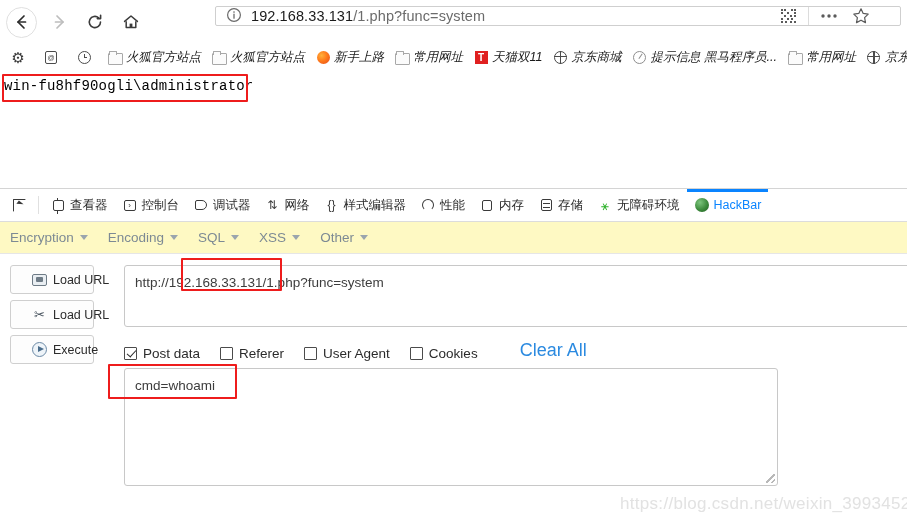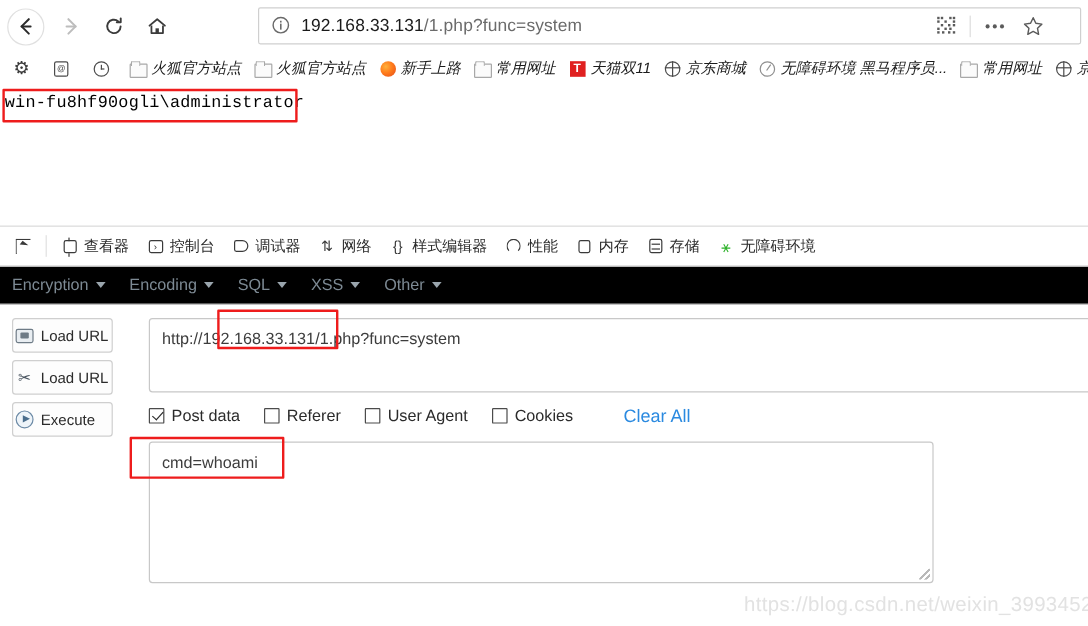--- a/index.html
+++ b/index.html
@@ -19,21 +19,21 @@
   }
   .nav-btns { display: flex; align-items: center; padding-left: 6px; }
   .nav-btn {
     width: 36px; height: 36px; display: flex; align-items: center; justify-content: center;
     color: #3b3b3b;
   }
   .nav-btn.back { border: 1px solid #e0e0e0; border-radius: 50%; width: 31px; height: 31px; margin-right: 4px;}
   .nav-btn.disabled { color: #bdbdbd; }
 
   .urlbar {
-    position: absolute; left: 215px; top: 6px; width: 686px; height: 31px;
+    position: absolute; left: 215px; top: 6px; width: 686px; height: 20px;
     border: 1px solid #cfcfcf; border-radius: 2px; background: #fff;
     display: flex; align-items: center; padding: 0 24px 0 10px;
   }
   .url-info-icon { width: 18px; height: 18px; color: #5c5c5c; flex: 0 0 auto; margin-right: 7px;}
   .url-text { font-size: 14.5px; color: #6b6b6b; white-space: nowrap; flex: 1 1 auto; letter-spacing: .1px;}
   .url-host { color: #1a1a1a; }
   .url-actions { display: flex; align-items: center; gap: 2px; flex: 0 0 auto; }
   .url-act { width: 30px; height: 26px; display: flex; align-items: center; justify-content: center; color: #5b5b5b;}
   .url-sep { width: 1px; height: 18px; background: #dcdcdc; margin: 0 3px;}
 
@@ -135,69 +135,69 @@
   .ico-hackbar { width:14px;height:14px;border-radius:50%;
     background: radial-gradient(circle at 35% 32%, #7cc47c 0%, #3d8b3d 55%, #1f5c1f 100%); }
   .ico-cursorbox { width:13px;height:13px;border:1.5px solid #3a3a3a;border-radius:1px;position:relative;
     border-right-color:transparent;border-bottom-color:transparent;}
   .ico-cursorbox:after{content:"";position:absolute;left:3px;top:2px;width:0;height:0;
     border-left:6px solid #3a3a3a;border-bottom:4px solid transparent;transform:rotate(38deg);}
 
   
   .hb-menubar {
     height: 32px; display: flex; align-items: center; padding-left: 10px;
-    border-bottom: 1px solid #e6e6e6; background: #000000;
+    border-bottom: 1px solid #e6e6e6; background: #fef9c3;
   }
   .hb-menu {
     font-size: 13.5px; color: #7d8a94; margin-right: 20px; display: inline-flex; align-items: center;
   }
   .hb-menu .caret {
     width: 0; height: 0; margin-left: 6px;
     border-left: 4px solid transparent; border-right: 4px solid transparent; border-top: 5px solid #9aa5ad;
   }
 
   
   .hb-body { position: relative; padding: 10px 0 0 0; }
   .hb-btncol { position: absolute; left: 10px; top: 11px; width: 92px; }
   .hb-btn {
     width: 84px; height: 29px; margin-bottom: 6px;
     border: 1px solid #cfcfcf; border-radius: 3px; background: #fdfdfd;
-    display: flex; align-items: center; padding-left: 1px; font-size: 12.5px; color: #2b2b2b;
+    display: flex; align-items: center; padding-left: 20px; font-size: 12.5px; color: #2b2b2b;
     white-space: nowrap; overflow: visible;
   }
   .hb-btn .b-ico { width: 17px; height: 17px; margin-right: 5px; flex: 0 0 auto;
     display:flex; align-items:center; justify-content:center;}
   .ico-loadurl { width:15px;height:12px;border:1.3px solid #6e7b86;border-radius:2px;background:#e9eef2;position:relative;}
   .ico-loadurl:before{content:"";position:absolute;left:3px;top:2.5px;width:7px;height:5px;background:#6e7b86;border-radius:1px;}
   .ico-scissors { font-size: 13px; color:#4a5560; line-height:1;}
   .ico-play { width:15px;height:15px;border:1.4px solid #6c8aa6;border-radius:50%;background:#eef4f9;position:relative;}
   .ico-play:after{content:"";position:absolute;left:5px;top:3.4px;width:0;height:0;
     border-left:6px solid #4a6d8c;border-top:3.6px solid transparent;border-bottom:3.6px solid transparent;}
 
   .url-area {
     position: absolute; left: 124px; top: 11px; width: 800px; height: 62px;
     border: 1px solid #c8c8c8; border-radius: 3px; background: #fff;
     font-size: 13.5px; color: #3d3d3d; padding: 9px 10px;
     font-family: "Liberation Sans", sans-serif;
   }
 
   .opts-row {
     position: absolute; left: 124px; top: 85px; height: 22px;
-    display: flex; align-items: flex-start; font-size: 13.5px; color: #2b2b2b;
+    display: flex; align-items: flex-end; font-size: 13.5px; color: #2b2b2b;
   }
   .opt { display: inline-flex; align-items: center; margin-right: 20px; }
   .cbx {
     width: 13px; height: 13px; border: 1.4px solid #4b4b4b; border-radius: 1px;
     margin-right: 6px; position: relative; background: #fff; flex: 0 0 auto;
   }
   .cbx.checked:after {
     content: ""; position: absolute; left: 3.5px; top: 0px; width: 4px; height: 8px;
     border: solid #2b2b2b; border-width: 0 1.6px 1.6px 0; transform: rotate(42deg);
   }
-  .clear-all { color: #2b8ae0; font-size: 15px; margin-left: 22px; }
+  .clear-all { color: #2b8ae0; font-size: 18px; margin-left: 22px; }
 
   .post-area {
     position: absolute; left: 124px; top: 114px; width: 654px; height: 118px;
     border: 1px solid #c8c8c8; border-radius: 3px; background: #fff;
     font-size: 13.5px; color: #3d3d3d; padding: 9px 10px;
   }
   .resize-grip {
     position: absolute; right: 2px; bottom: 2px; width: 9px; height: 9px;
     background-image:
       linear-gradient(135deg, transparent 0 43%, #b9b9b9 43% 57%, transparent 57% 100%),
@@ -345,21 +345,21 @@
     <div class="bm">
       <span class="bm-ico">
           <span class="ico-globe"></span>
         </span>
       <span class="bm-label">京东商城</span>
     </div>
     <div class="bm">
       <span class="bm-ico">
           <span class="ico-compass"></span>
         </span>
-      <span class="bm-label">无障碍环境 黑马程序员...</span>
+      <span class="bm-label">提示信息 黑马程序员...</span>
     </div>
     <div class="bm">
       <span class="bm-ico">
           <span class="ico-folder"></span>
         </span>
       <span class="bm-label">常用网址</span>
     </div>
     <div class="bm">
       <span class="bm-ico">
           <span class="ico-globe"></span>
@@ -427,20 +427,26 @@
         <span class="dt-ico">
             <span class="ico-storage"></span>
           </span>
         <span>存储</span>
       </div>
       <div class="dt-tab">
         <span class="dt-ico">
             <span class="ico-a11y">⚹</span>
           </span>
         <span>无障碍环境</span>
+      </div>
+      <div class="dt-tab active">
+        <span class="dt-ico">
+            <span class="ico-hackbar"></span>
+          </span>
+        <span>HackBar</span>
       </div>
     </div>
 
     <div class="hb-menubar">
       <div class="hb-menu">
         <span>Encryption</span>
         <span class="caret"></span>
       </div>
       <div class="hb-menu">
         <span>Encoding</span>

